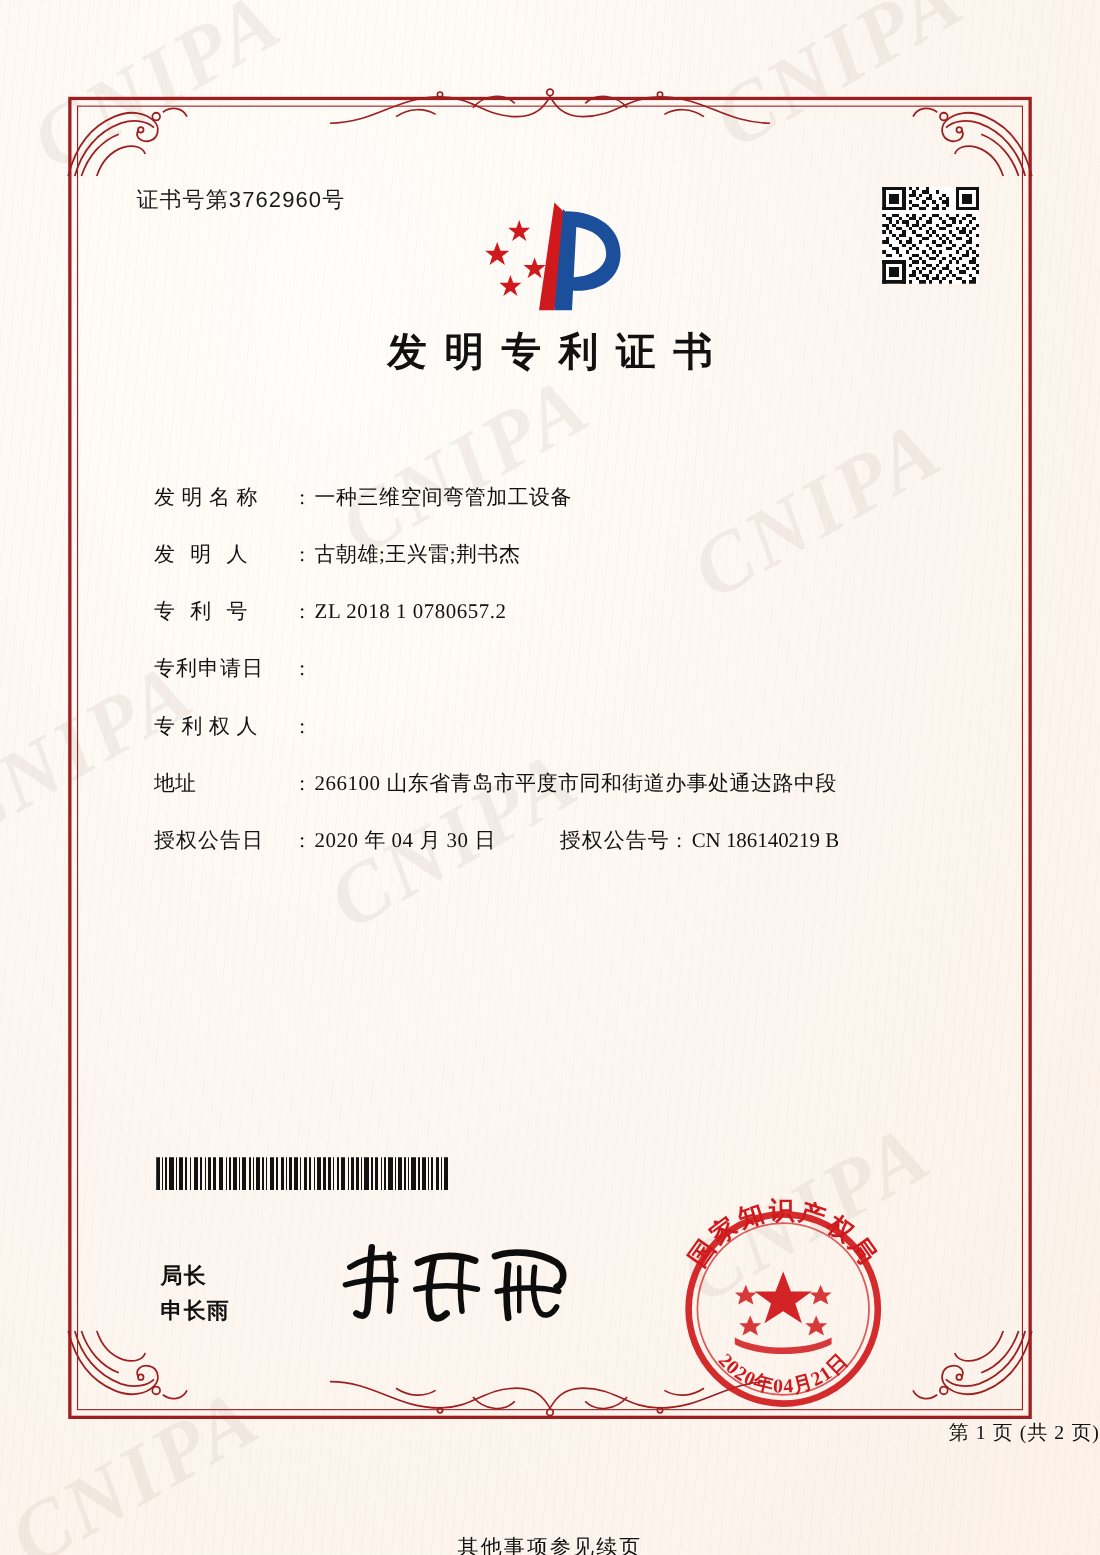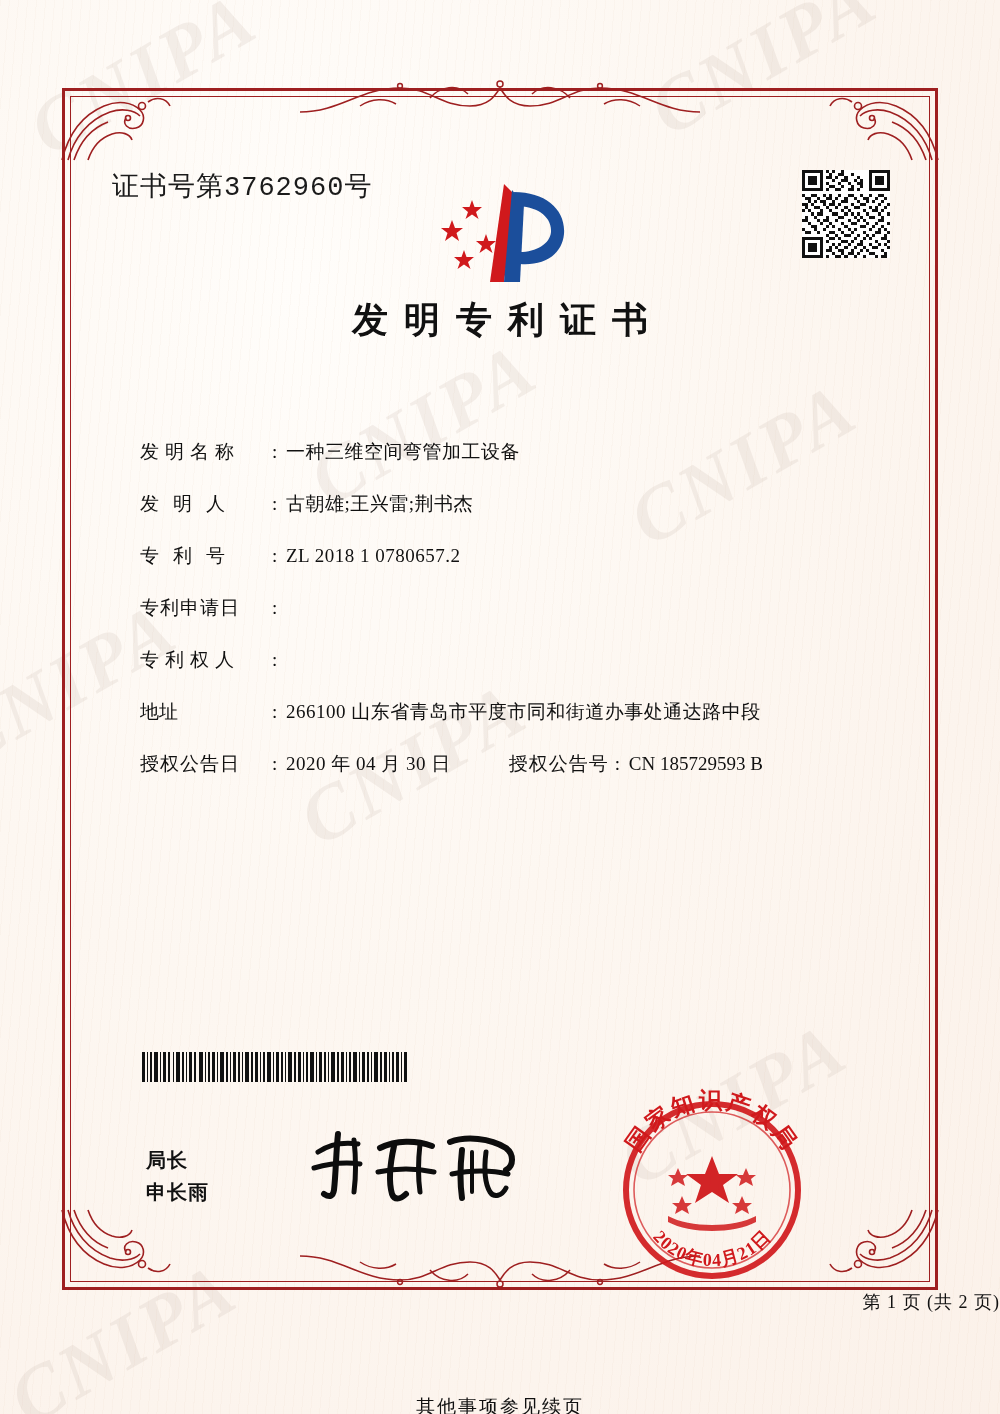--- a/index.html
+++ b/index.html
@@ -92,26 +92,26 @@
     left: 300px; top: 1248px;
     width: 400px; height: 48px;
     color: #9e1f20;
     transform: scaleY(-1);
   }
   .edge-bottom svg { width: 100%; height: 100%; display: block; }
 
   
   .cert-no {
     position: absolute;
-    left: 112px;
+    left: 124px;
     top: 168px;
-    font-size: 27px;
+    font-size: 20px;
     color: #1b1b1b;
     letter-spacing: 1px;
-    font-family: Liberation Mono, monospace;
+    font-family: Liberation Sans, sans-serif;
   }
   
   .qr {
     position: absolute;
     right: 110px;
     top: 170px;
     width: 88px;
     height: 88px;
     background: #ffffff;
   }
@@ -601,21 +601,21 @@
       <span class="field-label" style="letter-spacing:0;">地址</span>
       <span class="field-colon">:</span>
       <span class="field-value">266100 山东省青岛市平度市同和街道办事处通达路中段</span>
     </div>
     <div class="field-row dual">
       <span class="field-label tight">授权公告日</span>
       <span class="field-colon">:</span>
       <span class="field-value">2020 年 04 月 30 日</span>
       <span class="field-sub-label">授权公告号</span>
       <span class="field-colon" style="margin-left:6px;">:</span>
-      <span>CN 185729593 B</span>
+      <span>CN 186140219 B</span>
     </div>
   </div>
 
 
   <div class="barcode">
     <svg viewBox="0 0 268 30" preserveAspectRatio="none" shape-rendering="crispEdges">
       <g fill="#111111">
         <rect x="0" y="0" width="3" height="30"></rect>
           <rect x="5" y="0" width="1" height="30"></rect>
         <rect x="8" y="0" width="2" height="30"></rect>

